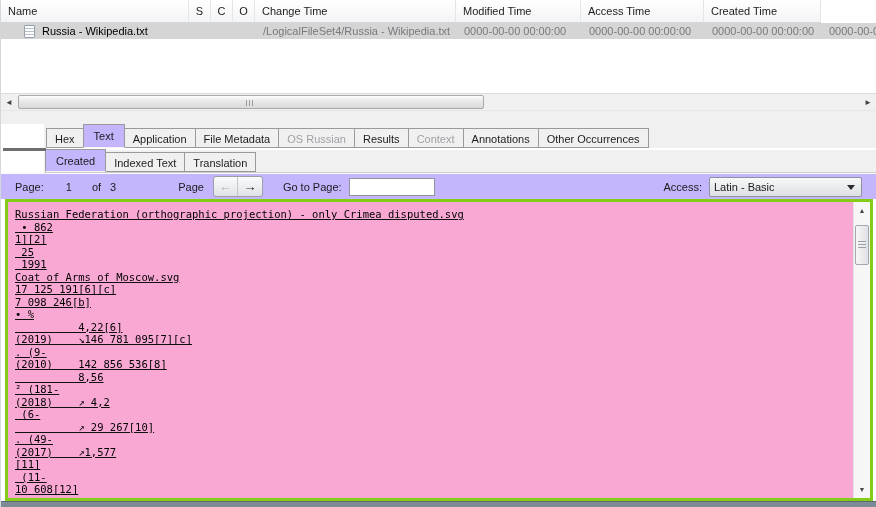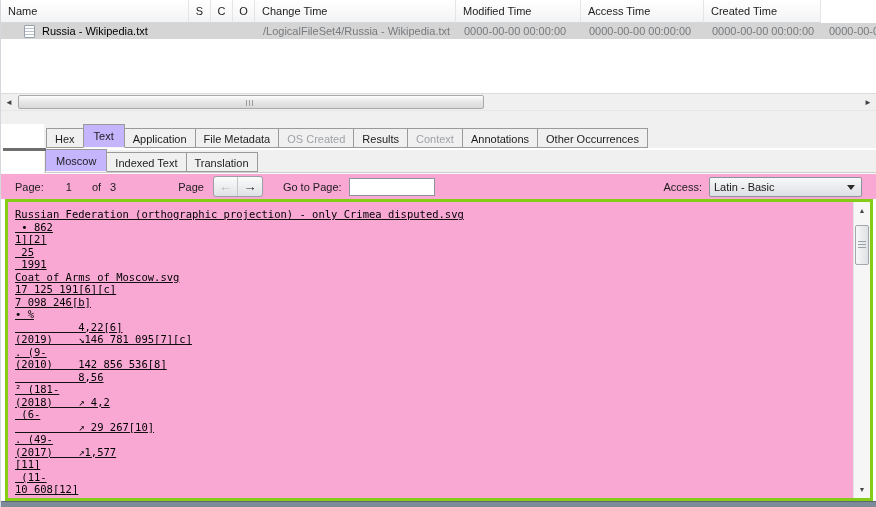--- a/index.html
+++ b/index.html
@@ -43,21 +43,21 @@
   .subtabs{top:150px;height:23px;padding-left:2px;border-bottom:1px solid #cdcdcd;}
   .tab{height:20px;line-height:18px;padding:1px 8px 0 8px;border:1px solid #9a9a9a;margin-left:-1px;
        background:#f0f0f0;white-space:nowrap;cursor:default;color:#1c1c1c;}
   .tab.selected{height:24px;line-height:21px;background:#c4b5fd;border-bottom:1px solid #f4f4f4;
        position:relative;z-index:2;padding:1px 10px 0 10px;}
   .subtabs .tab.selected{height:23px;line-height:20px;}
   .tab.disabled{color:#9ea1a5;}
   .tab-underline{position:absolute;top:148px;left:2px;width:43px;height:3px;background:#6e6e6e;z-index:3;}
 
   
-  .toolbar{position:absolute;top:173px;left:0;right:0;height:26px;background:#f9a8d4;
+  .toolbar{position:absolute;top:173px;left:0;right:0;height:26px;background:#c4b5fd;
            border-top:1px solid #fafafa;display:flex;align-items:center;color:#1b1b1b;}
   .tb-label{white-space:nowrap;}
   .lbl-page{margin-left:14px;} .val-cur{margin-left:22px;} .lbl-of{margin-left:20px;}
   .val-total{margin-left:9px;} .lbl-pagenav{margin-left:62px;}
   .navgroup{display:flex;margin-left:9px;border:1px solid #9aa0a6;border-radius:3px;overflow:hidden;
             background:linear-gradient(#fbfbfb,#dfe2e5);height:21px;}
   .nav-btn{width:24px;text-align:center;font-size:13px;line-height:19px;}
   .nav-btn.prev{color:#b3b7bb;border-right:1px solid #c3c7cb;}
   .nav-btn.next{color:#26282a;font-weight:bold;}
   .lbl-goto{margin-left:20px;}
@@ -127,30 +127,30 @@
     <div class="hs-btn right">►</div>
   </div>
 
   <div class="gapband"></div>
 
   <div class="tabbar maintabs">
     <div class="tab">Hex</div>
     <div class="tab selected">Text</div>
     <div class="tab">Application</div>
     <div class="tab">File Metadata</div>
-    <div class="tab disabled">OS Created</div>
+    <div class="tab disabled">OS Russian</div>
     <div class="tab">Results</div>
     <div class="tab disabled">Context</div>
     <div class="tab">Annotations</div>
     <div class="tab">Other Occurrences</div>
   </div>
   <div class="tab-underline"></div>
 
   <div class="tabbar subtabs">
-    <div class="tab selected">Moscow</div>
+    <div class="tab selected">Created</div>
     <div class="tab">Indexed Text</div>
     <div class="tab">Translation</div>
   </div>
 
   <div class="toolbar">
     <span class="tb-label lbl-page">Page:</span>
     <span class="tb-label val-cur">1</span>
     <span class="tb-label lbl-of">of</span>
     <span class="tb-label val-total">3</span>
     <span class="tb-label lbl-pagenav">Page</span>

